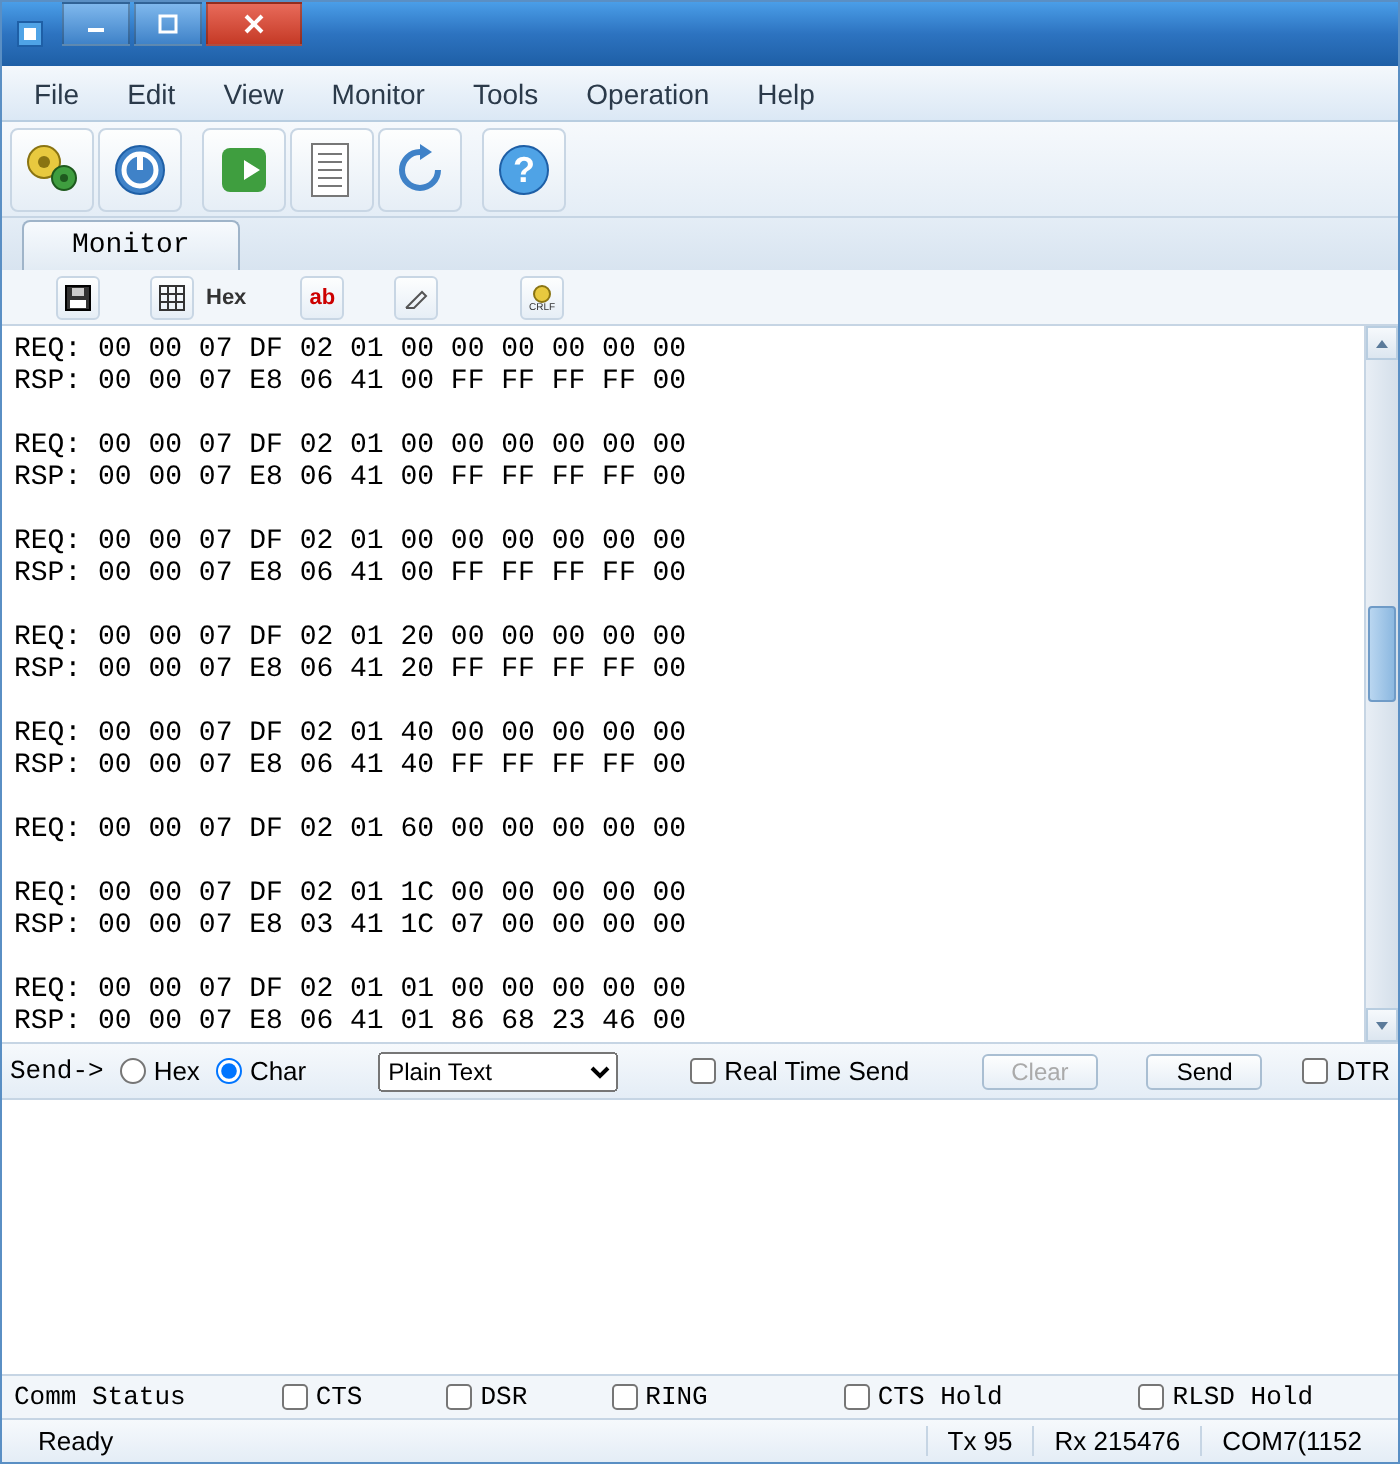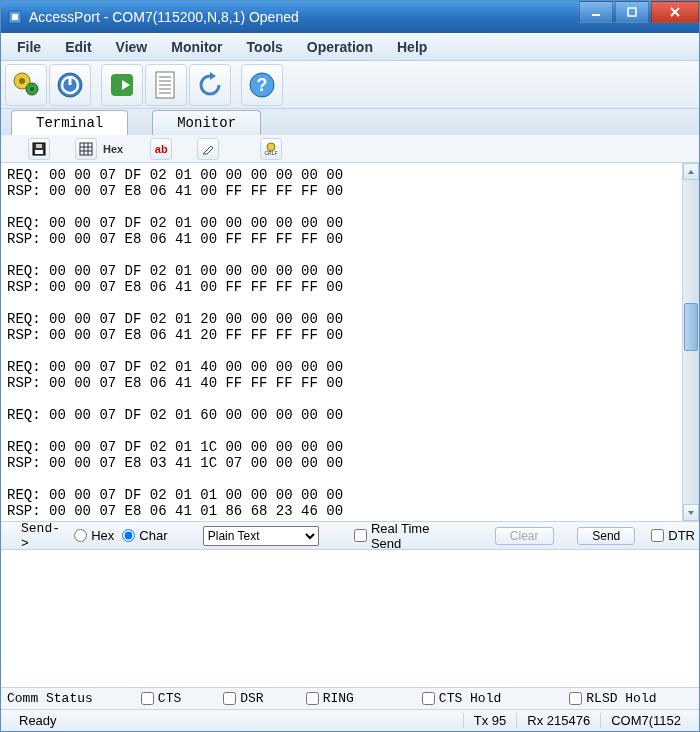--- a/index.html
+++ b/index.html
@@ -4,40 +4,40 @@
 <style>
   * { box-sizing: border-box; margin: 0; padding: 0; }
   body { font-family: "Segoe UI", Tahoma, sans-serif; font-size: 12px; background: #fff; }
   .window { width: 700px; height: 732px; border: 1px solid #5a8fc4; display: flex; flex-direction: column; background: #eef3f8; }
   .titlebar { height: 32px; background: linear-gradient(to bottom,#4a9ee8 0%,#2d73c0 50%,#1e5fa6 100%); display: flex; align-items: center; color: #fff; font-size: 14px; padding-left: 6px; }
   .titlebar .app-icon { width: 16px; height: 16px; margin-right: 6px; }
   .titlebar .title { flex: 1; }
   .win-btns { display: flex; height: 100%; }
   .win-btn { width: 34px; height: 22px; margin-top: 0; border: 1px solid rgba(0,0,0,.25); display: flex; align-items: center; justify-content: center; background: linear-gradient(to bottom,#7fb8ed,#3f82c8); margin-left: 2px; border-top-left-radius: 0; border-top-right-radius: 0; }
   .win-btn.close { width: 48px; background: linear-gradient(to bottom,#e86a5a,#c53a26); margin-right: 0; }
-  .menubar { height: 28px; background: linear-gradient(to bottom,#f4f8fc,#dbe8f5); display: flex; align-items: center; padding: 0 4px; border-bottom: 1px solid #b8cde0; font-size: 14px; font-weight: bold; }
+  .menubar { height: 28px; background: linear-gradient(to bottom,#f4f8fc,#dbe8f5); display: flex; align-items: center; padding: 0 4px; border-bottom: 1px solid #b8cde0; font-size: 14px; }
   .menu-item { padding: 3px 12px; color: #2b3a4a; }
   .toolbar { height: 48px; background: linear-gradient(to bottom,#f6f9fc,#e4edf6); display: flex; align-items: center; padding: 2px 4px; gap: 2px; border-bottom: 1px solid #c6d5e4; }
   .tool-btn { width: 42px; height: 42px; border: 1px solid #c8d6e4; border-radius: 4px; background: linear-gradient(to bottom,#fdfefe,#e6eef6); display: flex; align-items: center; justify-content: center; }
   .tool-gears svg, .tool-power svg, .tool-arrow svg, .tool-doc svg, .tool-refresh svg, .tool-help svg { display:block; }
   .tool-sep { width: 6px; height: 40px; }
   .tabs-row { height: 26px; display: flex; align-items: flex-end; padding-left: 10px; background: linear-gradient(to bottom,#e4edf6,#d8e4f0); }
   .tab { padding: 4px 24px; border: 1px solid #9fb4c9; border-bottom: none; background: linear-gradient(to bottom,#f7fafd,#e2ebf4); border-top-left-radius: 4px; border-top-right-radius: 4px; margin-right: 24px; font-family: "Courier New", monospace; font-size: 14px; }
   .tab.active { background: #fff; }
   .subtoolbar { height: 28px; background: #f2f6fa; border-bottom: 1px solid #c6d5e4; display: flex; align-items: center; padding: 0 6px; gap: 4px; }
   .mini-btn { width: 22px; height: 22px; border: 1px solid #c8d6e4; background: linear-gradient(to bottom,#fdfefe,#e6eef6); border-radius: 3px; display: flex; align-items: center; justify-content: center; font-size: 11px; font-family: sans-serif; margin-left: 21px; }
   .mini-strong { font-weight: bold; }
   .hex-lbl { font-size: 11px; color:#333; padding: 0 2px; }
   .terminal-area { flex: 1; display: flex; min-height: 0; }
   .terminal-text { flex: 1; background: #fff; font-family: "Courier New", monospace; font-size: 14px; line-height: 16px; padding: 4px 6px; white-space: pre; overflow: hidden; color: #000; }
   .vscroll { width: 17px; background: linear-gradient(to right,#e8eef5,#d4dfea); border-left: 1px solid #c6d5e4; position: relative; }
   .vscroll .arrow { height: 17px; background: linear-gradient(to bottom,#f6f9fc,#dce6f0); border: 1px solid #b8cde0; display:flex; align-items:center; justify-content:center; }
   .vscroll .thumb { position: absolute; left: 1px; right: 1px; top: 140px; height: 48px; background: linear-gradient(to right,#b9d6f0,#8cb8e0); border: 1px solid #6f9bc7; border-radius: 2px; }
   .send-row { height: 28px; background: linear-gradient(to bottom,#f6f9fc,#e4edf6); border-top: 1px solid #c6d5e4; display: flex; align-items: center; padding: 0 4px; gap: 8px; font-size: 13px; }
-  .send-row .lbl { font-family: "Courier New", monospace; margin-left: 16px; }
+  .send-row .lbl { font-family: "Courier New", monospace; }
   .radio { display: flex; align-items: center; gap: 4px; }
   .radio input { margin:0; }
   .send-row select { height: 20px; font-size: 12px; width: 120px; }
   .send-row .chk { display: flex; align-items: center; gap: 4px; justify-content: space-between; }
   .send-row button.send-btn { padding: 1px 14px; background: linear-gradient(to bottom,#fdfefe,#e6eef6); border: 1px solid #a9bed2; border-radius: 3px; font-size: 12px; }
   .input-box { height: 138px; background: #fff; border-top: 1px solid #c6d5e4; }
   .comm-row { height: 22px; background: #f2f6fa; border-top: 1px solid #c6d5e4; display: flex; align-items: center; padding: 0 6px; gap: 16px; font-family: "Courier New", monospace; font-size: 13px; }
   .comm-row .field { display: flex; align-items: center; gap: 4px; }
   .comm-row input[type=checkbox]{ margin:0; }
   .status-row { height: 22px; background: linear-gradient(to bottom,#f6f9fc,#e4edf6); border-top: 1px solid #c6d5e4; display: flex; align-items: center; padding: 0 8px; font-size: 13px; }
@@ -49,21 +49,20 @@
 
 <div class="window">
 
   <div class="titlebar">
     <span class="app-icon">
       <svg width="16" height="16">
           <rect x="2" y="2" width="12" height="12" fill="#4fa3e6" stroke="#1e5fa6"></rect>
           <rect x="5" y="5" width="6" height="6" fill="#fff"></rect>
         </svg>
     </span>
-    <span class="title">AccessPort - COM7(115200,N,8,1) Opened</span>
     <div class="win-btns">
       <div class="win-btn">
           <svg width="10" height="10">
             <line x1="1" y1="8" x2="9" y2="8" stroke="#fff" stroke-width="2"></line>
           </svg>
         </div>
       <div class="win-btn">
           <svg width="10" height="10">
             <rect x="1" y="1" width="8" height="8" fill="none" stroke="#fff" stroke-width="1.5"></rect>
           </svg>
@@ -129,21 +128,20 @@
     <div class="tool-sep"></div>
     <div class="tool-btn tool-help">
       <svg width="28" height="28">
           <circle cx="14" cy="14" r="12" fill="#4fa3e6" stroke="#1e5fa6"></circle>
           <text x="14" y="20" font-size="18" font-weight="bold" fill="#fff" text-anchor="middle">?</text>
         </svg>
     </div>
   </div>
 
   <div class="tabs-row">
-    <div class="tab active">Terminal</div>
     <div class="tab">Monitor</div>
   </div>
 
   <div class="subtoolbar">
     <div class="mini-btn">
         <svg width="14" height="14">
           <rect x="1" y="1" width="12" height="12" fill="#333" stroke="#000"></rect>
           <rect x="3" y="8" width="8" height="4" fill="#fff"></rect>
           <rect x="4" y="2" width="6" height="4" fill="#ccc"></rect>
         </svg>

